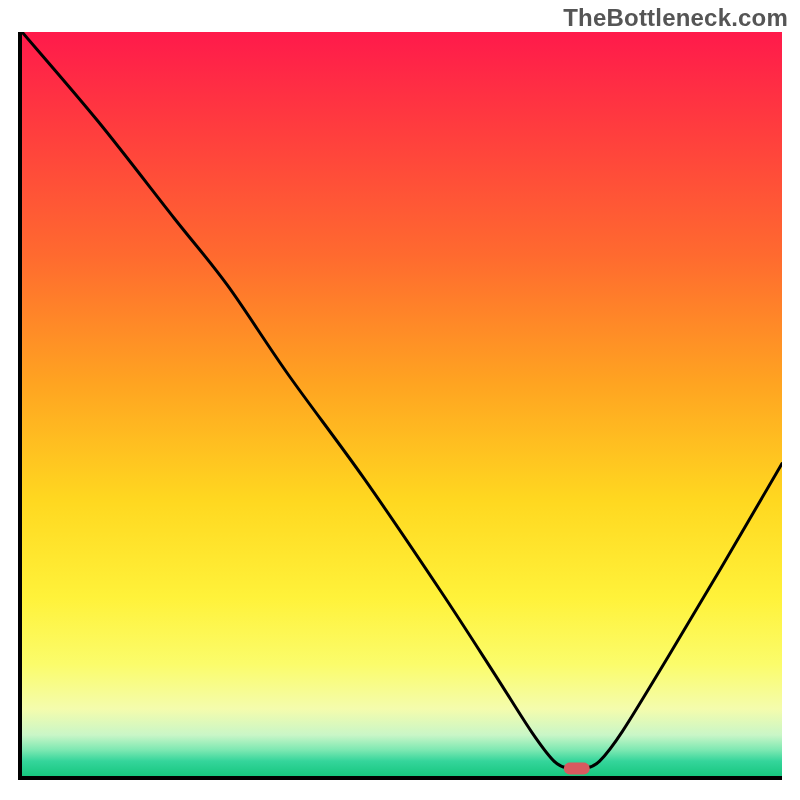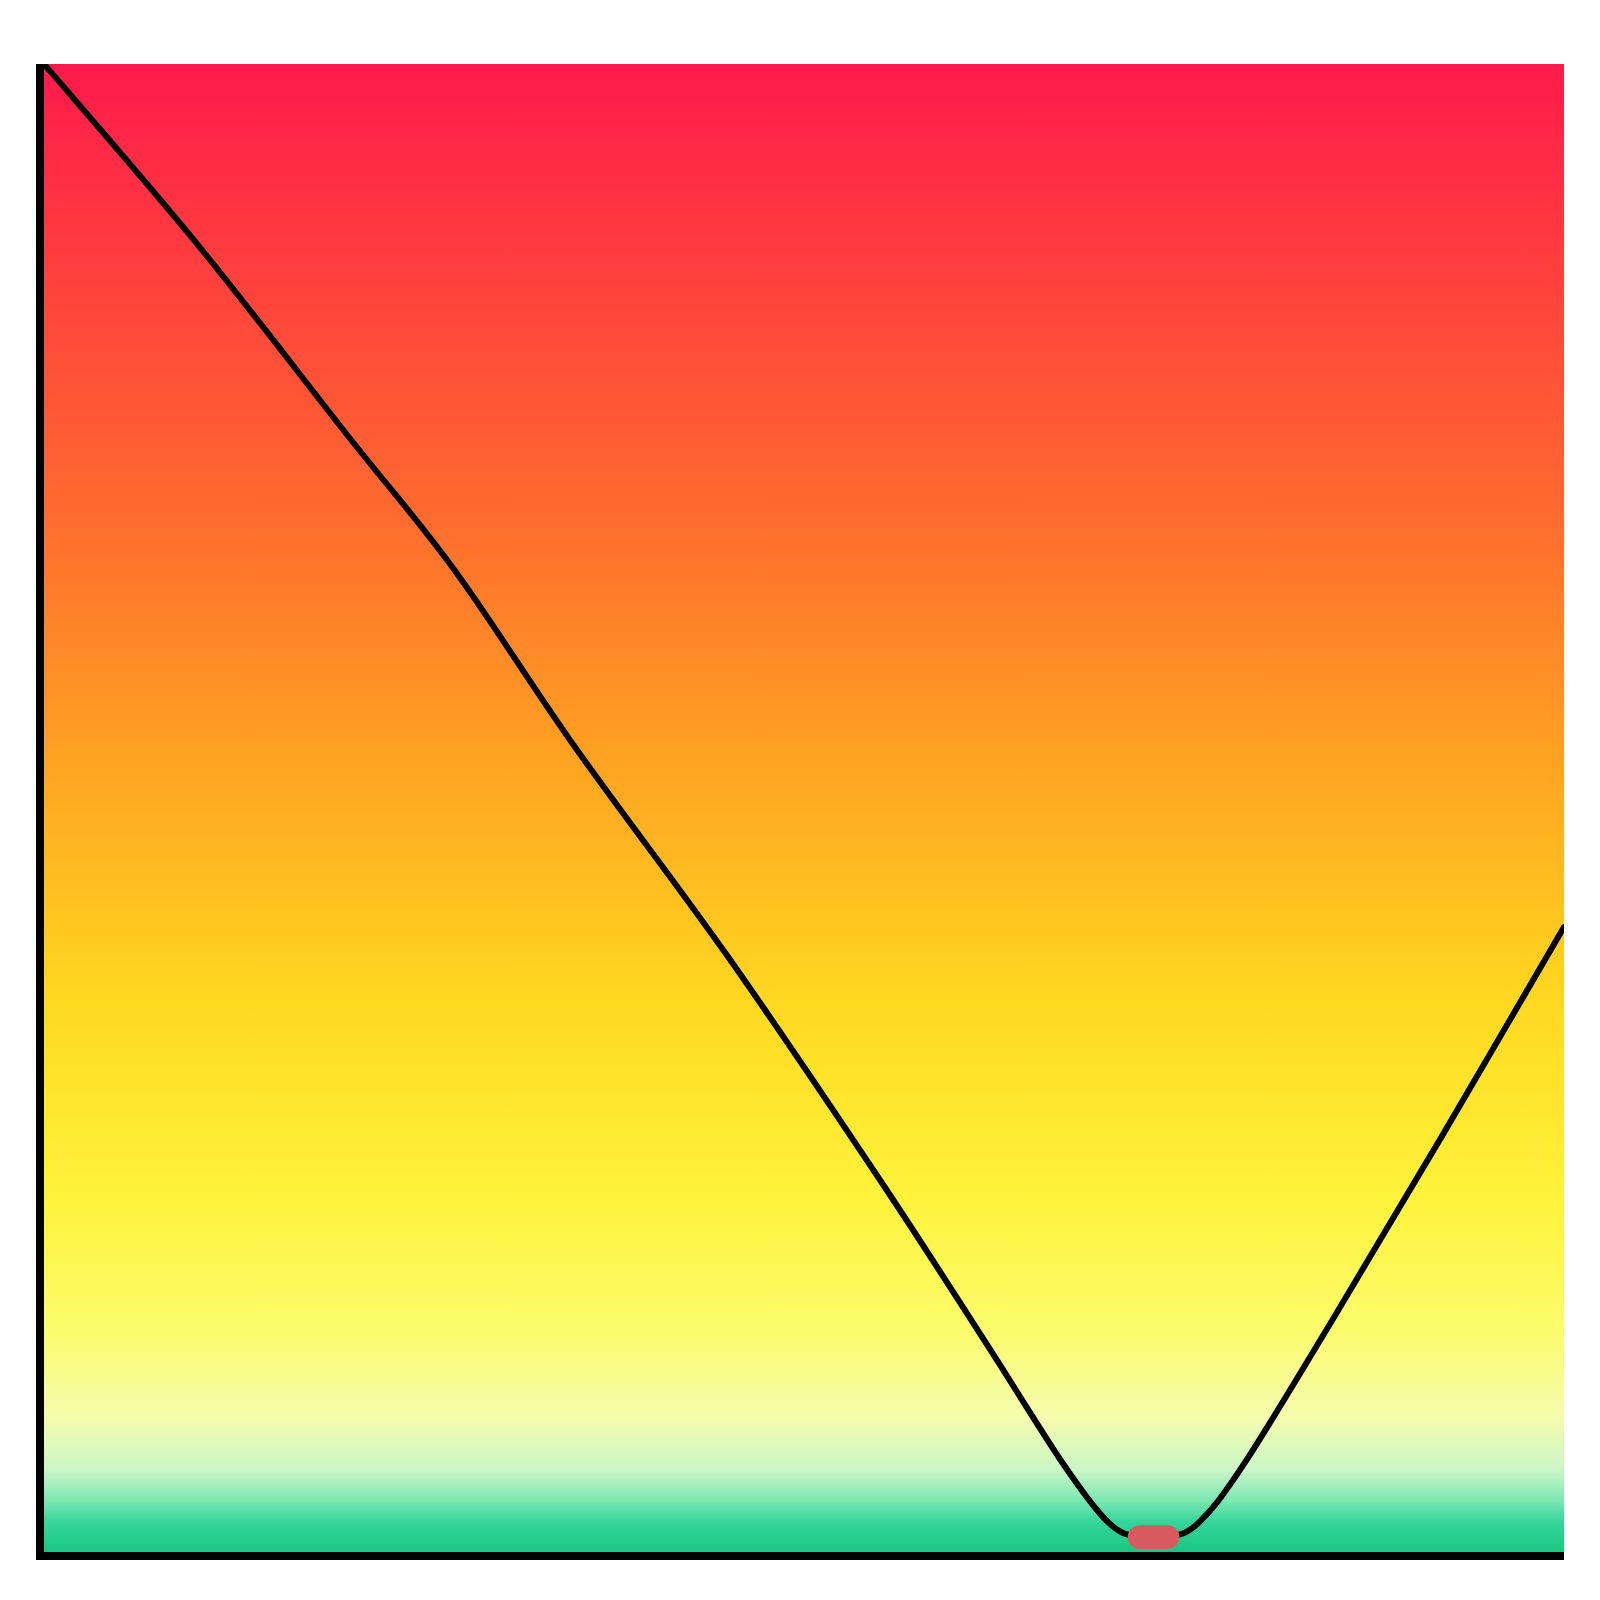--- a/index.html
+++ b/index.html
@@ -62,20 +62,21 @@
     stroke-linecap: round;
   }
   .marker {
     fill: #d85a5f;
   }
 </style>
 </head>
 <body>
 
 <div class="frame">
+  <div class="watermark">TheBottleneck.com</div>
 
   <div class="plot">
     <div class="grad"></div>
 
     <svg class="curve" viewBox="0 0 764 748" preserveAspectRatio="none">
       <path d="M 0 0 C 12.733333333333334 14.959999999999999, 50.93333333333334 58.59333333333332, 76.4 89.75999999999999 C 101.86666666666667 120.92666666666666, 131.15333333333334 159.57333333333332, 152.8 187 C 174.4466666666667 214.42666666666668, 187.18 228.14, 206.28 254.32 C 225.38 280.5, 244.47999999999996 311.66666666666663, 267.4 344.08 C 290.32 376.49333333333334, 318.3333333333333 412.64666666666665, 343.8 448.8 C 369.2666666666667 484.9533333333334, 398.5533333333334 528.5866666666667, 420.20000000000005 561 C 441.8466666666667 593.4133333333333, 458.4 619.5933333333332, 473.68 643.28 C 488.96000000000004 666.9666666666667, 501.6933333333334 688.16, 511.88000000000005 703.12 C 522.0666666666667 718.08, 528.4333333333333 726.8066666666666, 534.8 733.04 C 541.1666666666666 739.2733333333333, 544.9866666666666 739.2733333333333, 550.0799999999999 740.52 C 555.1733333333333 741.7666666666667, 560.2666666666667 741.7666666666667, 565.36 740.52 C 570.4533333333334 739.2733333333333, 574.2733333333333 739.2733333333333, 580.64 733.04 C 587.0066666666667 726.8066666666666, 592.1 720.5733333333334, 603.5600000000001 703.12 C 615.0200000000001 685.6666666666666, 632.8466666666667 655.7466666666667, 649.4 628.3199999999999 C 665.9533333333333 600.8933333333332, 683.78 570.9733333333332, 702.88 538.56 C 721.98 506.14666666666665, 753.8133333333333 451.29333333333335, 764 433.84000000000003"></path>
       <rect class="marker" x="544.7" y="734.5" width="26" height="12" rx="6" ry="6" fill="#d85a5f"></rect>
     </svg>
   </div>
 </div>

